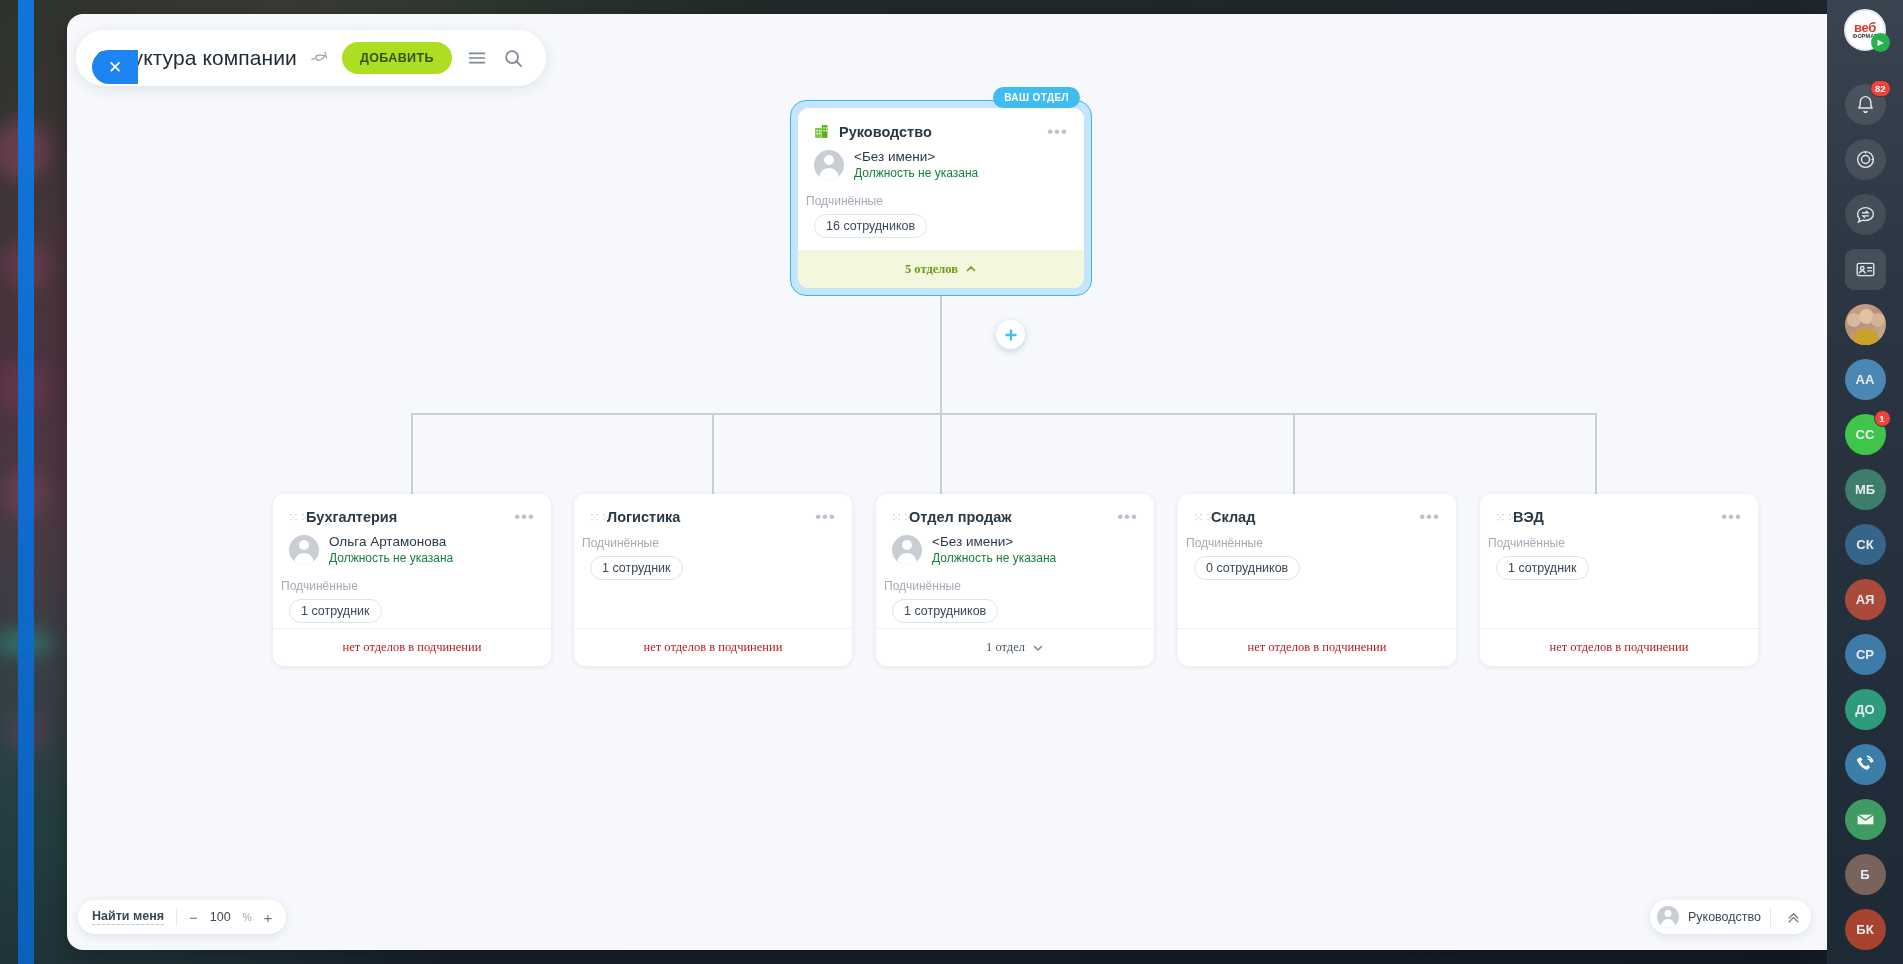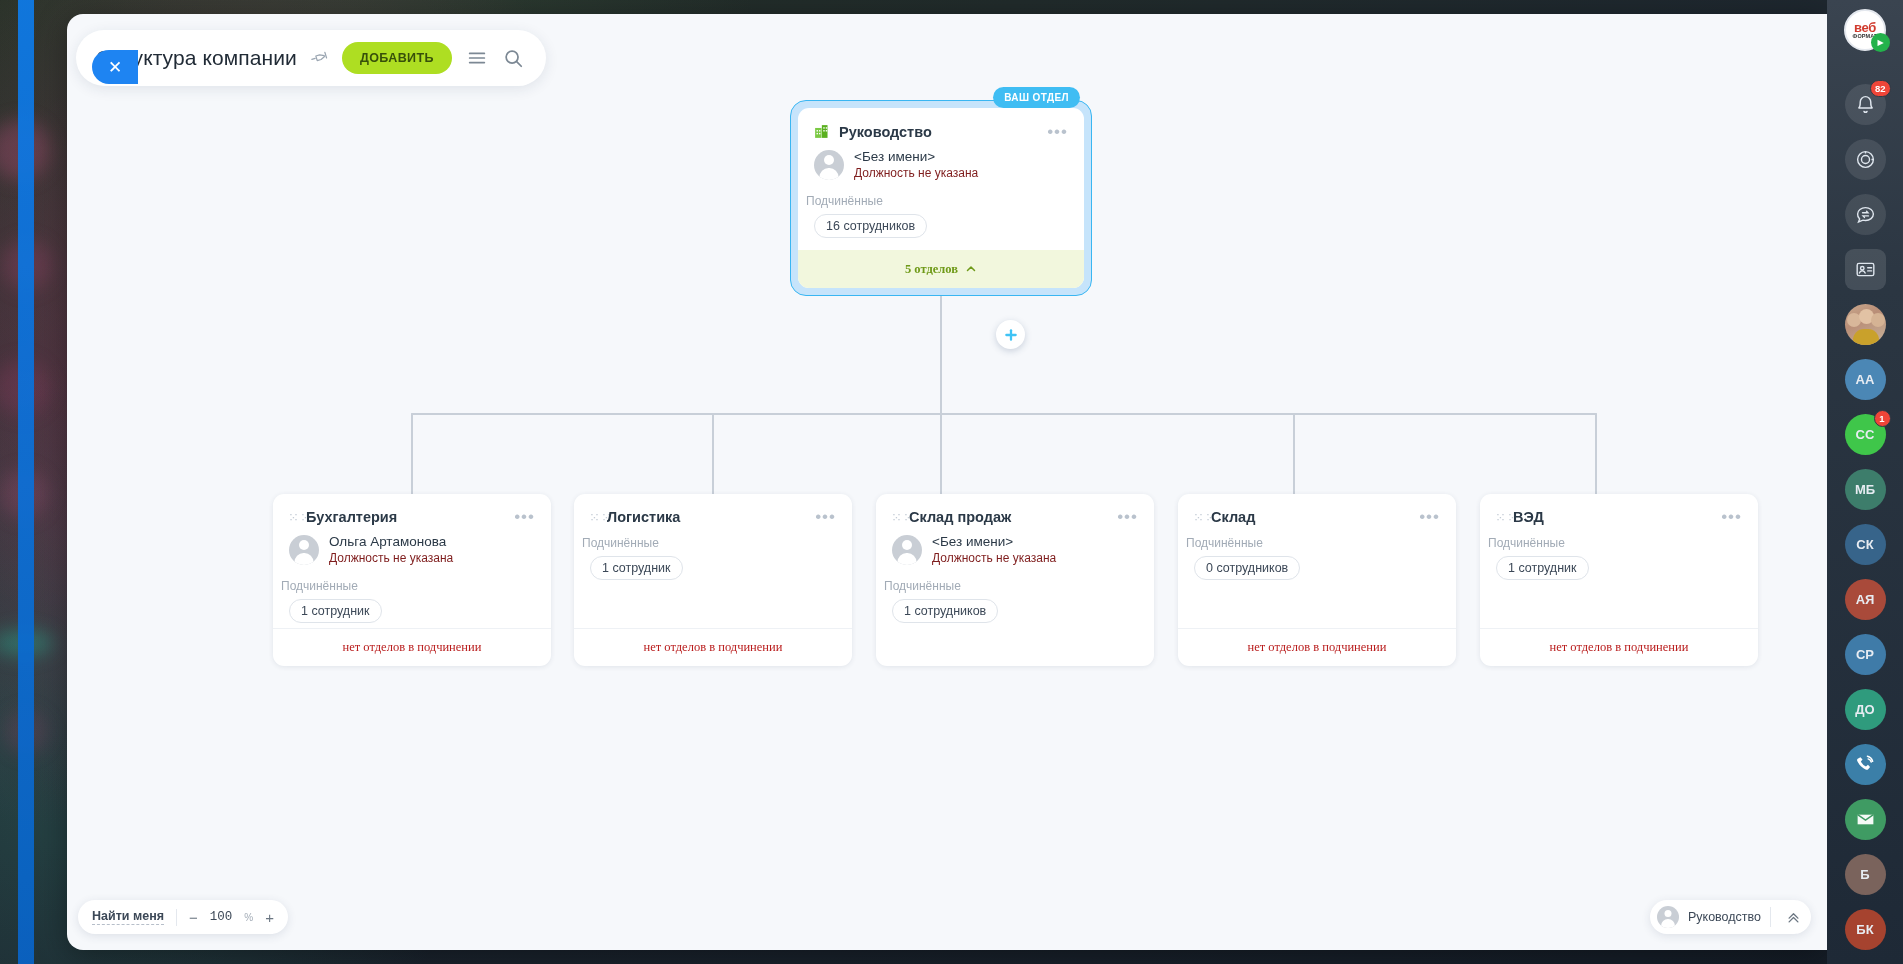--- a/index.html
+++ b/index.html
@@ -146,21 +146,21 @@
     content: ""; position: absolute; left: 50%; top: 5px;
     width: 10px; height: 10px; border-radius: 50%;
     background: #fff; transform: translateX(-50%);
   }
   .avatar::after {
     content: ""; position: absolute; left: 50%; top: 18px;
     width: 19px; height: 14px; border-radius: 9px 9px 0 0;
     background: #fff; transform: translateX(-50%);
   }
   .person-name { font-size: 13.5px; color: #2b3947; line-height: 1.25; }
-  .person-role { font-size: 12px; color: #7f1d1d; line-height: 1.3; }
+  .person-role { font-size: 12px; color: #15803d; line-height: 1.3; }
 
   .sub-label { font-size: 12px; color: #a2abb6; padding: 13px 0 0 8px; }
   .chip {
     display: inline-block; margin: 6px 0 0 16px;
     border: 1px solid #dfe4ea; border-radius: 13px;
     padding: 4px 11px;
     font-size: 12.5px; color: #3c4857;
     cursor: pointer;
   }
 
@@ -197,21 +197,21 @@
     box-shadow: 0 2px 10px rgba(40,60,90,.12);
     padding: 0 14px; gap: 12px; z-index: 20;
   }
   #find-me {
     font-size: 12.5px; color: #3c4857; font-weight: 700;
     border-bottom: 1px dashed #b6bec9; cursor: pointer;
     padding-bottom: 1px;
   }
   .vdiv { width: 1px; height: 17px; background: #e4e8ee; }
   .zbtn { font-size: 15px; color: #6b7682; cursor: pointer; user-select: none; }
-  #zoom-val { font-size: 12.5px; color: #3c4857; font-family: Liberation Mono, monospace; }
+  #zoom-val { font-size: 12.5px; color: #3c4857; }
   #zoom-pct { font-size: 10px; color: #a2abb6; }
 
   #dept-chip {
     position: absolute; right: 16px; bottom: 16px;
     height: 34px; background: #fff; border-radius: 17px;
     display: flex; align-items: center; gap: 9px;
     padding: 0 5px 0 7px;
     box-shadow: 0 2px 10px rgba(40,60,90,.12);
     z-index: 20; cursor: pointer;
   }
@@ -370,29 +370,34 @@
       </div></div>
   <div class="dept-card" style="left:507px;top:480px"><div class="card-head">
         <span class="grip">⁙⁙</span>
         <span class="card-title">Логистика</span>
         <span class="dots">•••</span>
       </div><div class="sub-label" style="padding-top:11px">Подчинённые</div><span class="chip">1 сотрудник</span><div class="card-foot foot-muted">
         <span>нет отделов в подчинении</span>
       </div></div>
   <div class="dept-card" style="left:809px;top:480px"><div class="card-head">
         <span class="grip">⁙⁙</span>
-        <span class="card-title">Склад продаж</span>
+        <span class="card-title">Отдел продаж</span>
         <span class="dots">•••</span>
       </div><div class="person">
         <span class="avatar"></span>
         <span>
           <span class="person-name" style="display:block">&lt;Без имени&gt;</span>
           <span class="person-role" style="display:block">Должность не указана</span>
         </span>
-      </div><div class="sub-label">Подчинённые</div><span class="chip">1 сотрудников</span></div>
+      </div><div class="sub-label">Подчинённые</div><span class="chip">1 сотрудников</span><div class="card-foot foot-link">
+        <span>1 отдел</span>
+        <span class="chev"><svg viewBox="0 0 24 24" fill="none" stroke="#7c8894" stroke-width="3" stroke-linecap="round" stroke-linejoin="round">
+            <polyline points="5,9 12,16 19,9"></polyline>
+          </svg></span>
+      </div></div>
   <div class="dept-card" style="left:1111px;top:480px"><div class="card-head">
         <span class="grip">⁙⁙</span>
         <span class="card-title">Склад</span>
         <span class="dots">•••</span>
       </div><div class="sub-label" style="padding-top:11px">Подчинённые</div><span class="chip">0 сотрудников</span><div class="card-foot foot-muted">
         <span>нет отделов в подчинении</span>
       </div></div>
   <div class="dept-card" style="left:1413px;top:480px"><div class="card-head">
         <span class="grip">⁙⁙</span>
         <span class="card-title">ВЭД</span>

